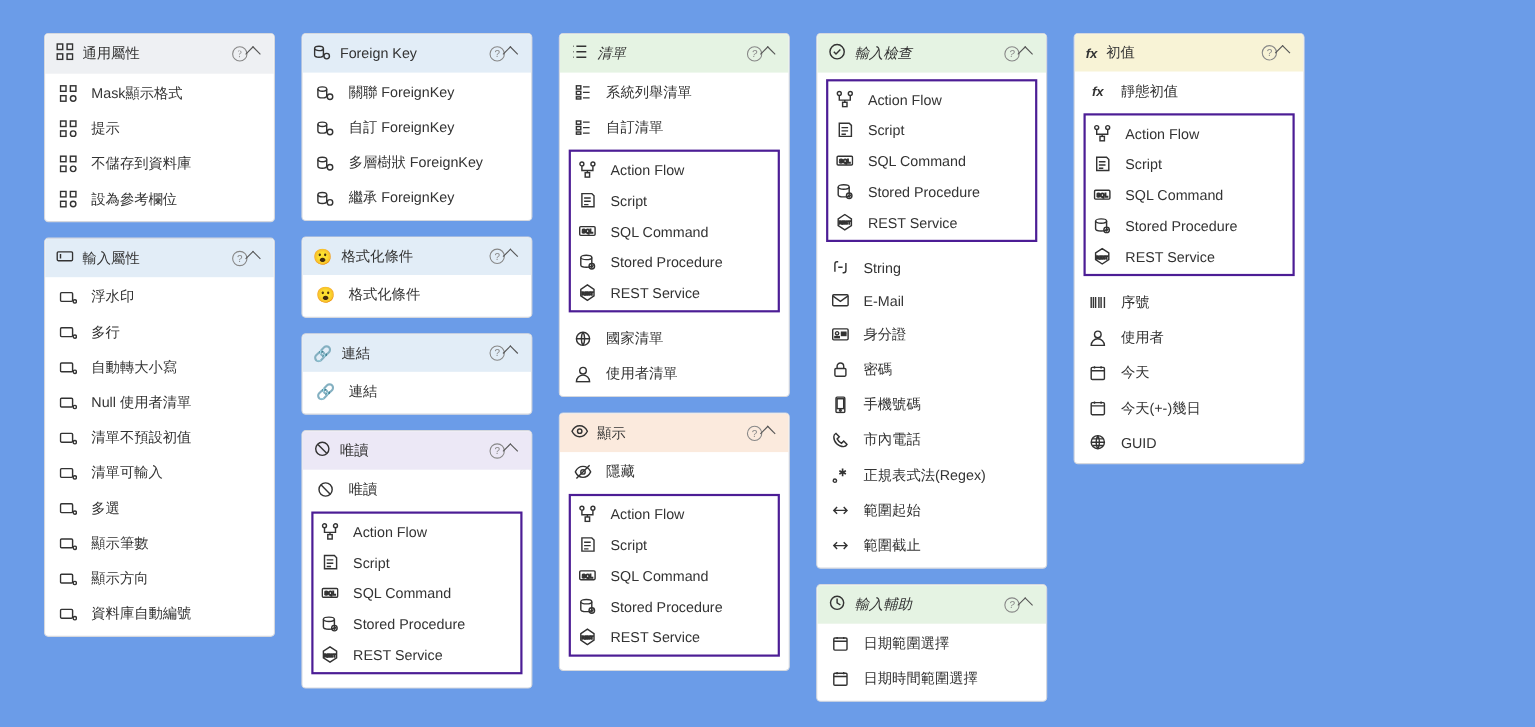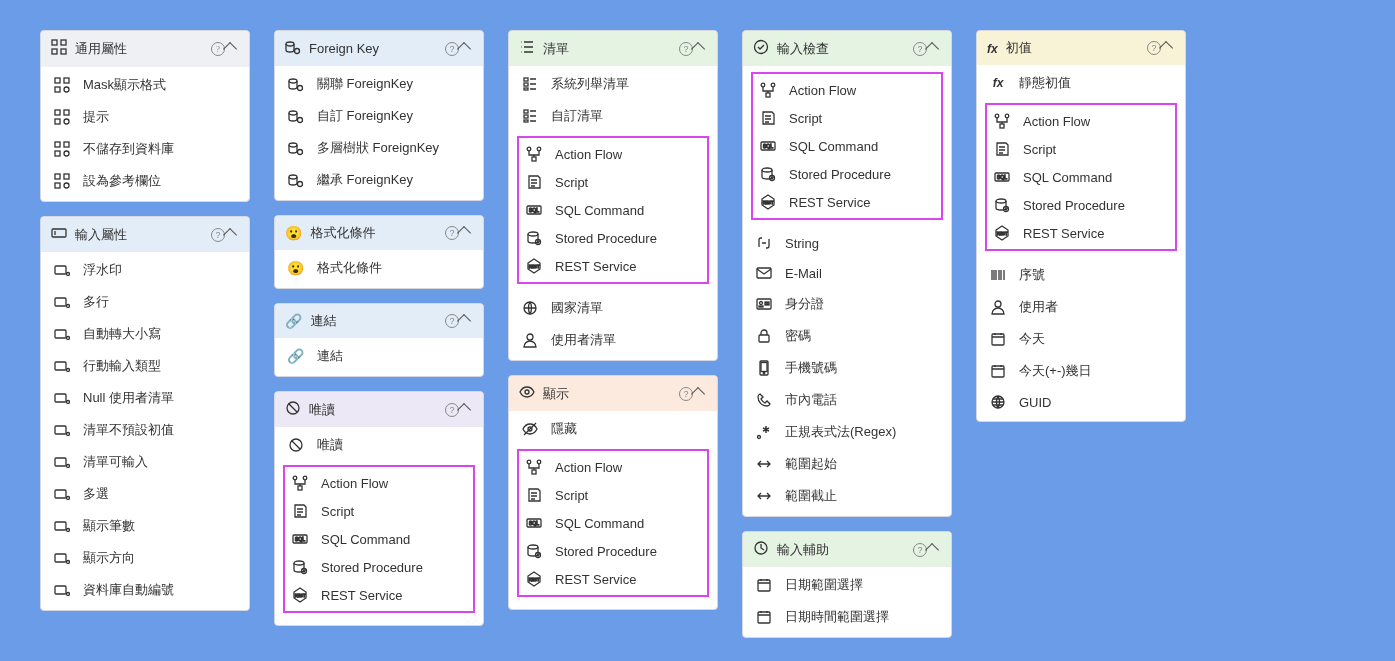--- a/index.html
+++ b/index.html
@@ -48,30 +48,30 @@
   font-size: 13px;
 }
 .item .icon {
   width:18px; height:16px; display:inline-flex;
   align-items:center; justify-content:center;
   font-size:14px; color:#333; margin-right:12px;
   flex-shrink:0;
 }
 .panel .group-box {
   margin: 4px 8px 8px;
-  border: 2px solid #d946ef;
+  border: 2px solid #4c1d95;
   padding: 2px 0;
   text-align: right;
 }
 .group-box .item { padding: 6px 6px; }
 
 .h-gray   { background:#eef0f3;font-family:Liberation Serif, serif; }
 .h-blue   { background:#e2edf7; }
 .h-orange { background:#fbeadd; }
-.h-green  { background:#e5f3e3; }
+.h-green  { background:#e5f3e3;font-style:italic; }
 .h-yellow { background:#f8f3d6; }
 .h-lav    { background:#ece8f6; }
 
 svg { width:16px; height:16px; stroke:#333; stroke-width:1.3; fill:none; }
 </style>
 </head>
 <body>
 
 <div class="cols" id="root">
     <div class="col">
@@ -172,29 +172,20 @@
             </span>
             <span>自動轉大小寫</span>
           </div>
           <div class="item">
             <span class="icon">
               <svg viewBox="0 0 16 16">
                 <rect x="1" y="4" width="11" height="8" rx="1"></rect>
                 <circle cx="14" cy="12" r="1.5"></circle>
               </svg>
             </span>
-            <span>行動輸入類型</span>
-          </div>
-          <div class="item">
-            <span class="icon">
-              <svg viewBox="0 0 16 16">
-                <rect x="1" y="4" width="11" height="8" rx="1"></rect>
-                <circle cx="14" cy="12" r="1.5"></circle>
-              </svg>
-            </span>
             <span>Null 使用者清單</span>
           </div>
           <div class="item">
             <span class="icon">
               <svg viewBox="0 0 16 16">
                 <rect x="1" y="4" width="11" height="8" rx="1"></rect>
                 <circle cx="14" cy="12" r="1.5"></circle>
               </svg>
             </span>
             <span>清單不預設初值</span>

